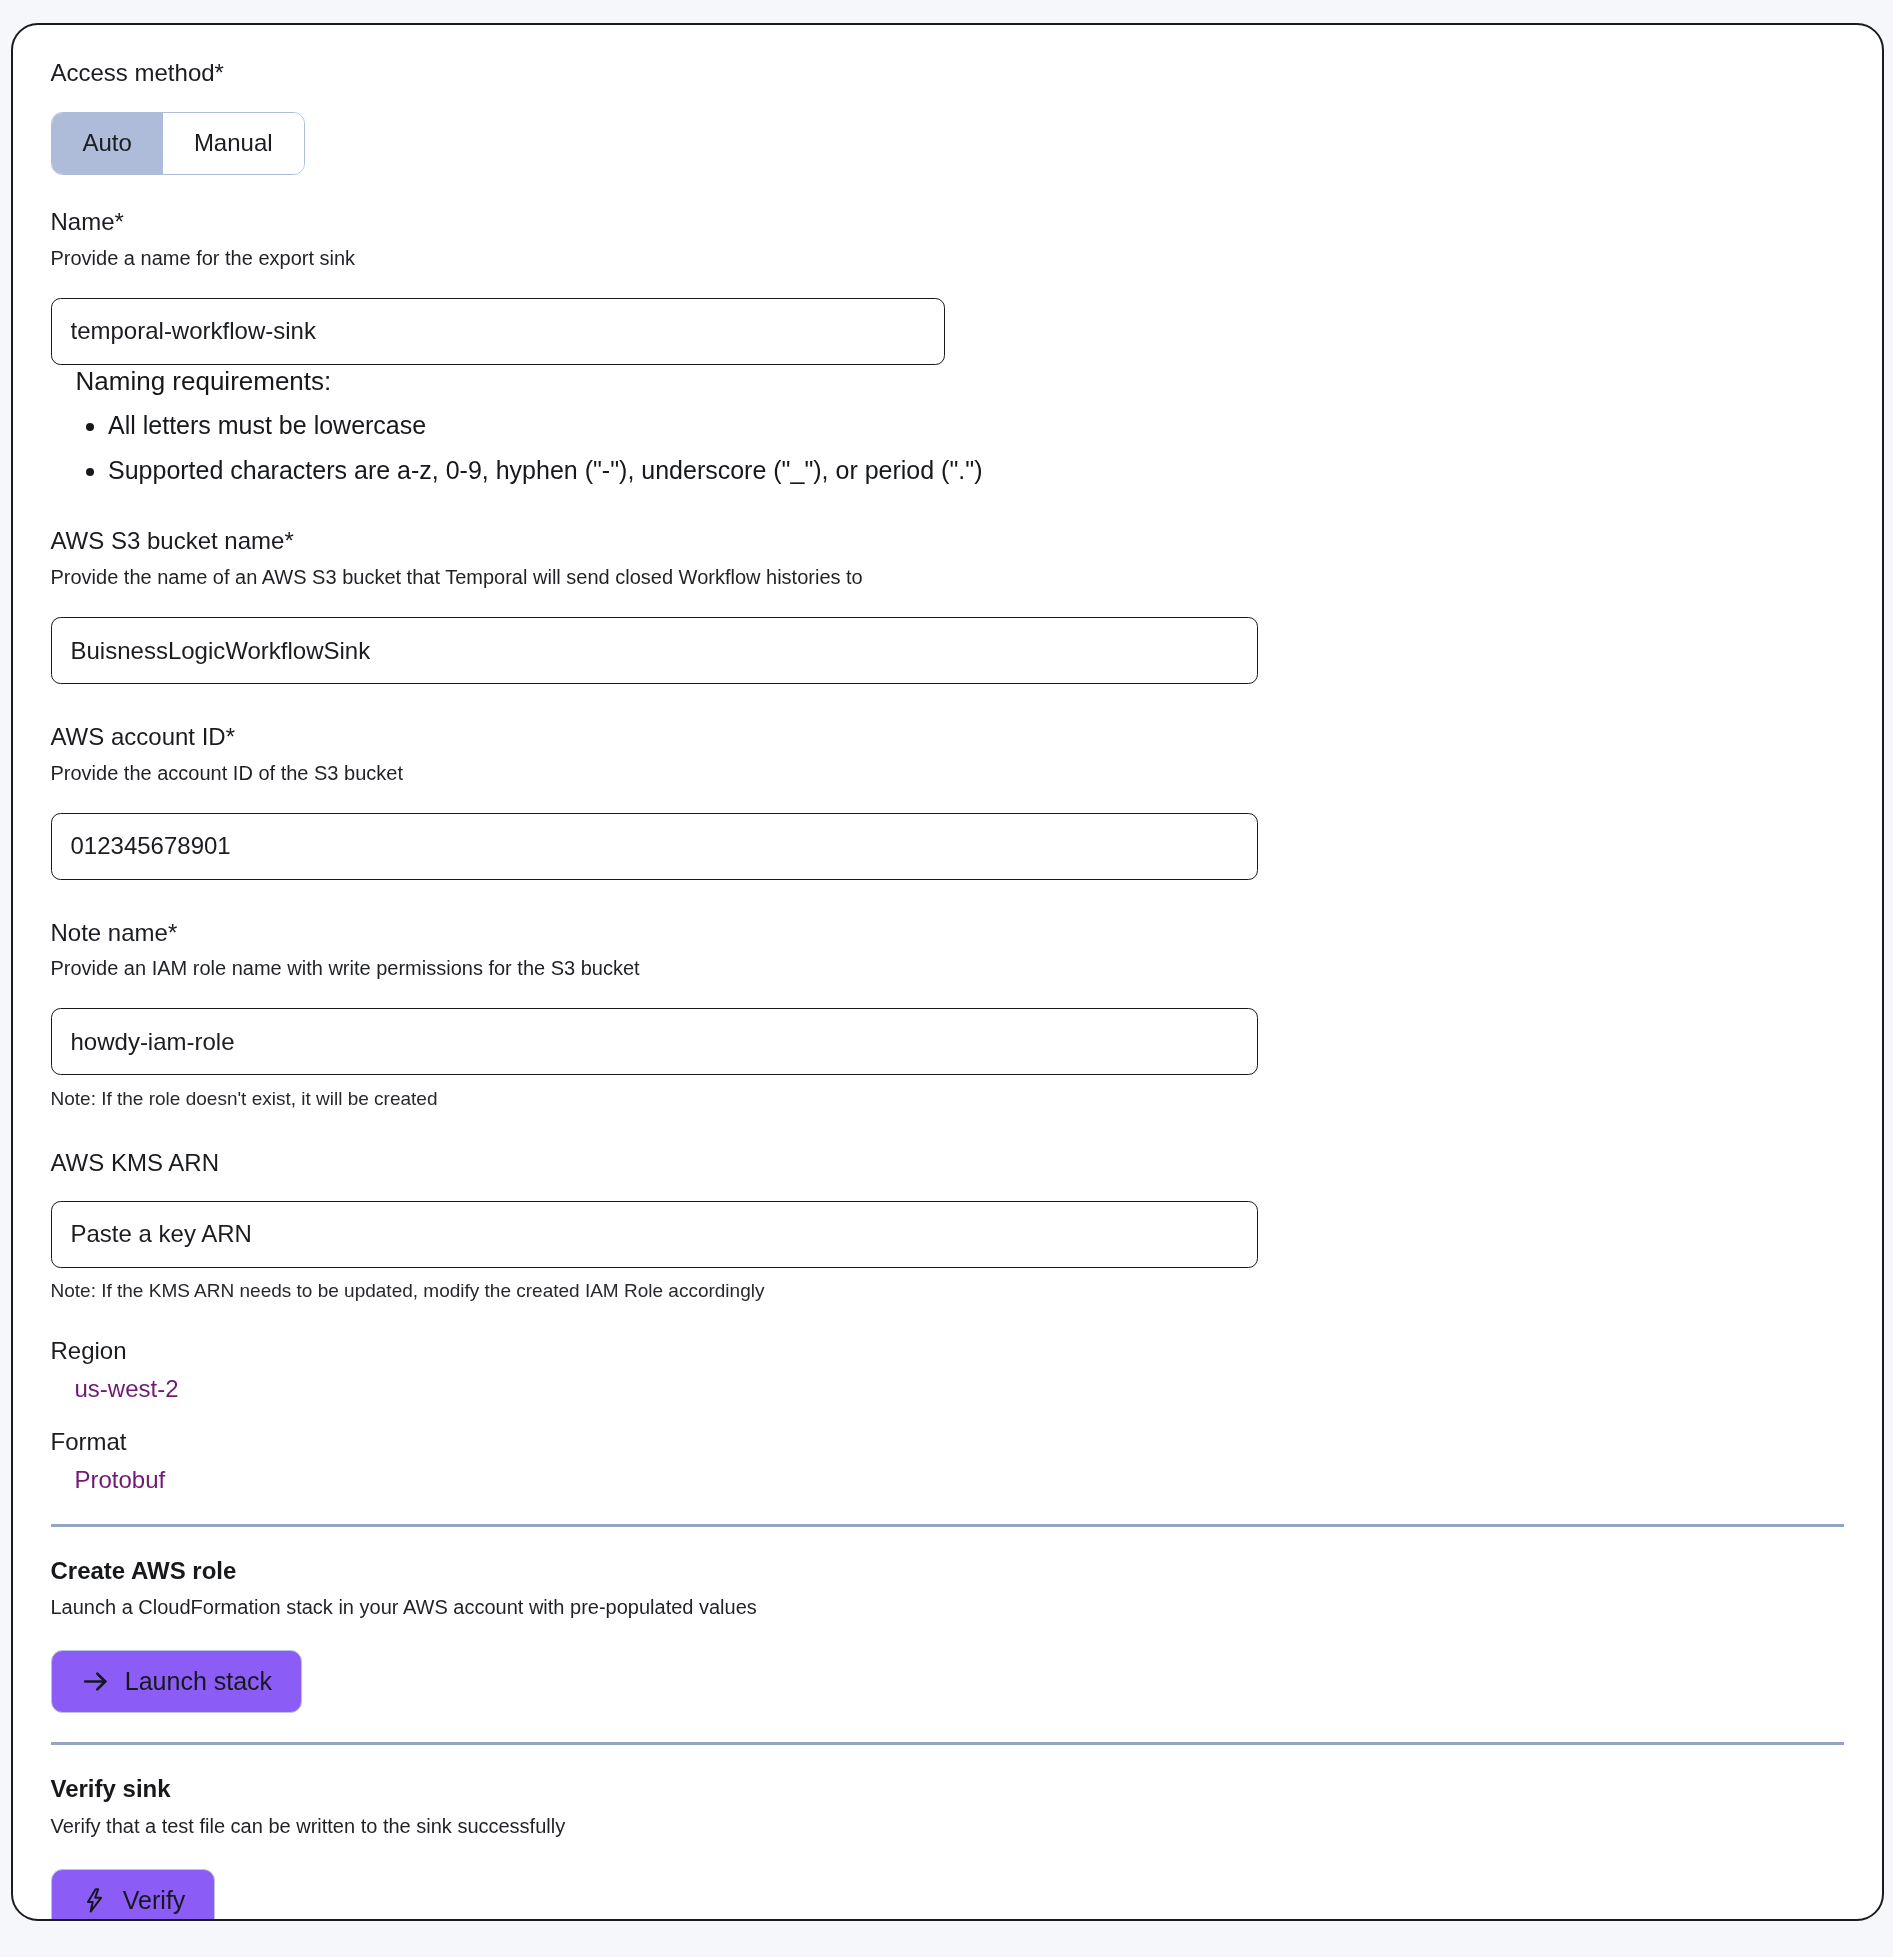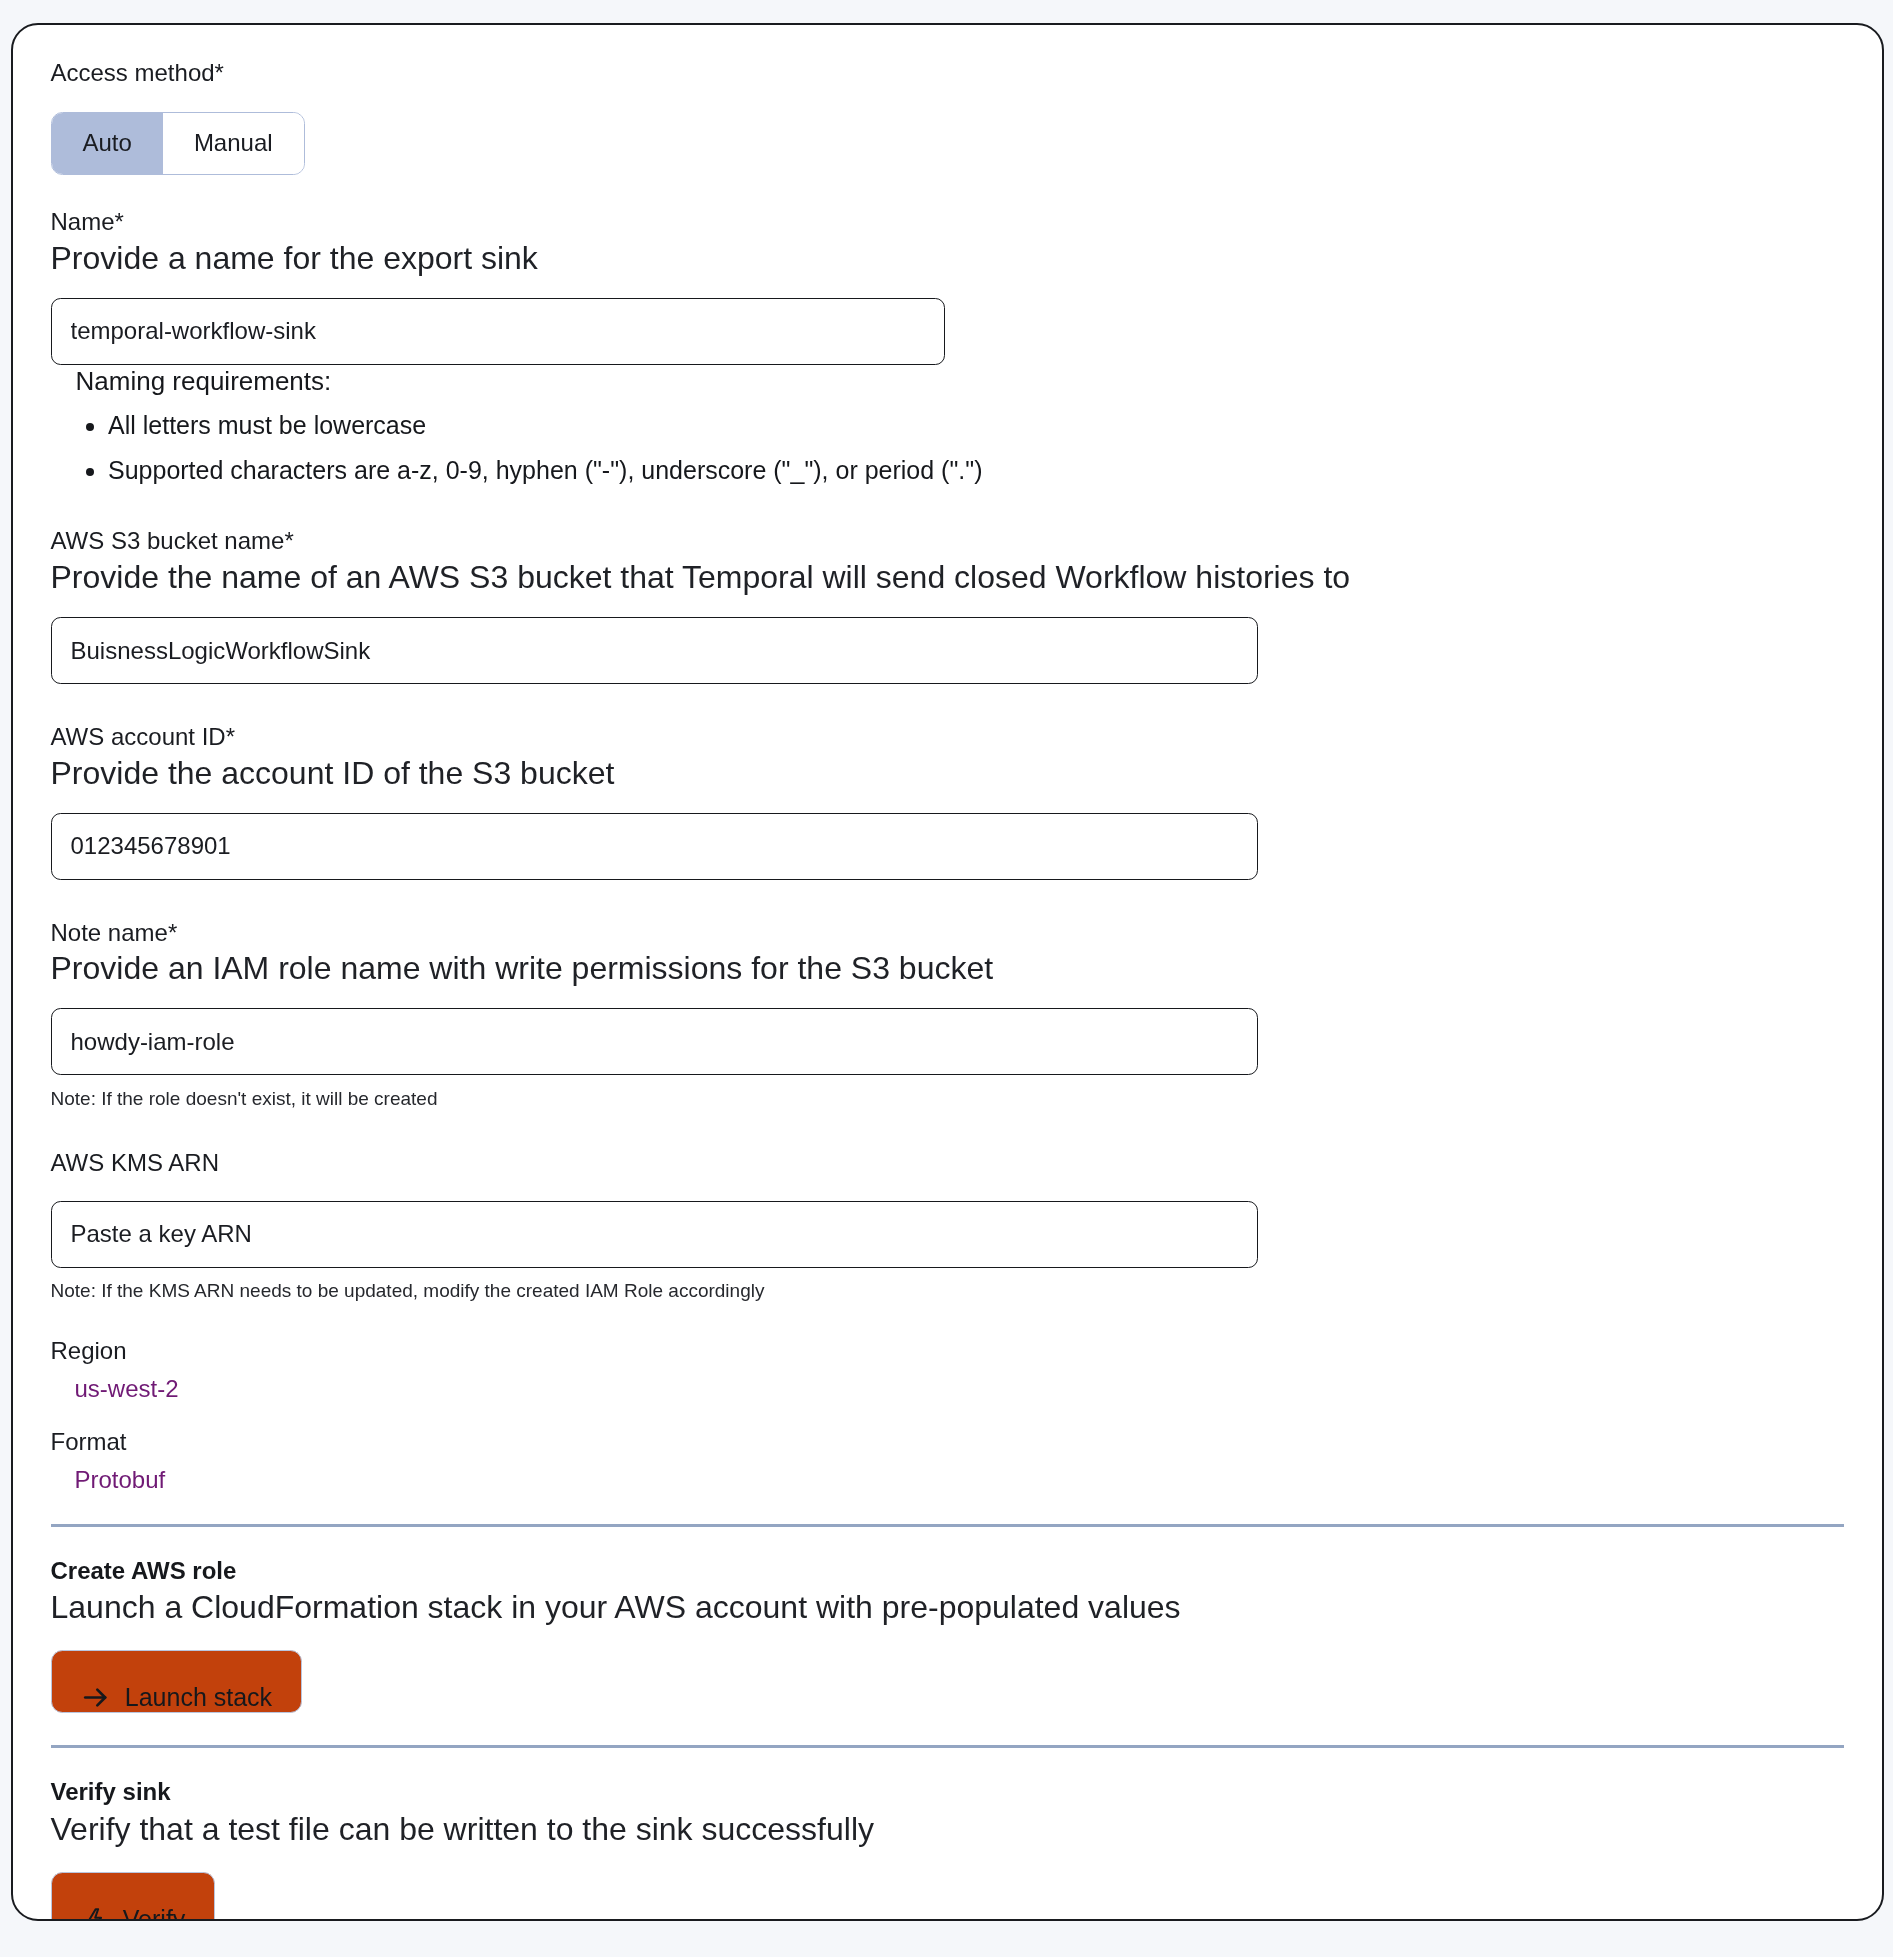--- a/index.html
+++ b/index.html
@@ -14,21 +14,21 @@
     position: absolute;
     left: 10.5px; top: 23px;
     width: 1873px; height: 1898px;
     background: #ffffff;
     border: 2.9px solid #191b1f;
     border-radius: 27px;
     padding: 32.5px 38px 0 38px;
     overflow: hidden;
   }
   .label { font-size: 24px; line-height: 29px; color: #1a1c21; }
-  .desc  { font-size: 32px; line-height: 31px; margin-top: 6.7px; color: #1f2126; }
+  .desc  { font-size: 20px; line-height: 31px; margin-top: 6.7px; color: #1f2126; }
   .note  { font-size: 19px; line-height: 23px; margin-top: 11.5px; color: #26282d; }
 
   
   .toggle {
     margin-top: 25px;
     display: inline-flex;
     border: 1.9px solid #aebcda;
     border-radius: 11.5px;
     overflow: hidden;
     height: 63px;
@@ -75,24 +75,24 @@
   .ro-block { margin-top: 34px; }
   .ro-block.tight { margin-top: 23px; }
   .ro-value { font-size: 24px; line-height: 31px; margin-top: 7.6px; color: #701a75; margin-left: 24px; }
 
   .divider { height: 2.9px; background: #93a5c2; margin: 29px 0; border: none; }
 
   .section-title { font-size: 24px; line-height: 30px; font-weight: 700; color: #16181c; }
 
   .btn-outline {
     margin-top: 27px;
-    display: inline-flex; align-items: flex-end; gap: 15.3px;
+    display: inline-flex; align-items: center; gap: 15.3px;
     height: 63px;
     padding: 0 29px;
-    background: #c2410c;
+    background: #8b5cf6;
     border: 1.9px solid #b9c5de;
     border-radius: 11.5px;
     font-size: 25px;
     font-family: inherit;
     color: #16181c;
     cursor: pointer;
   }
   .btn-outline svg { display: block; }
 
   .footer {

